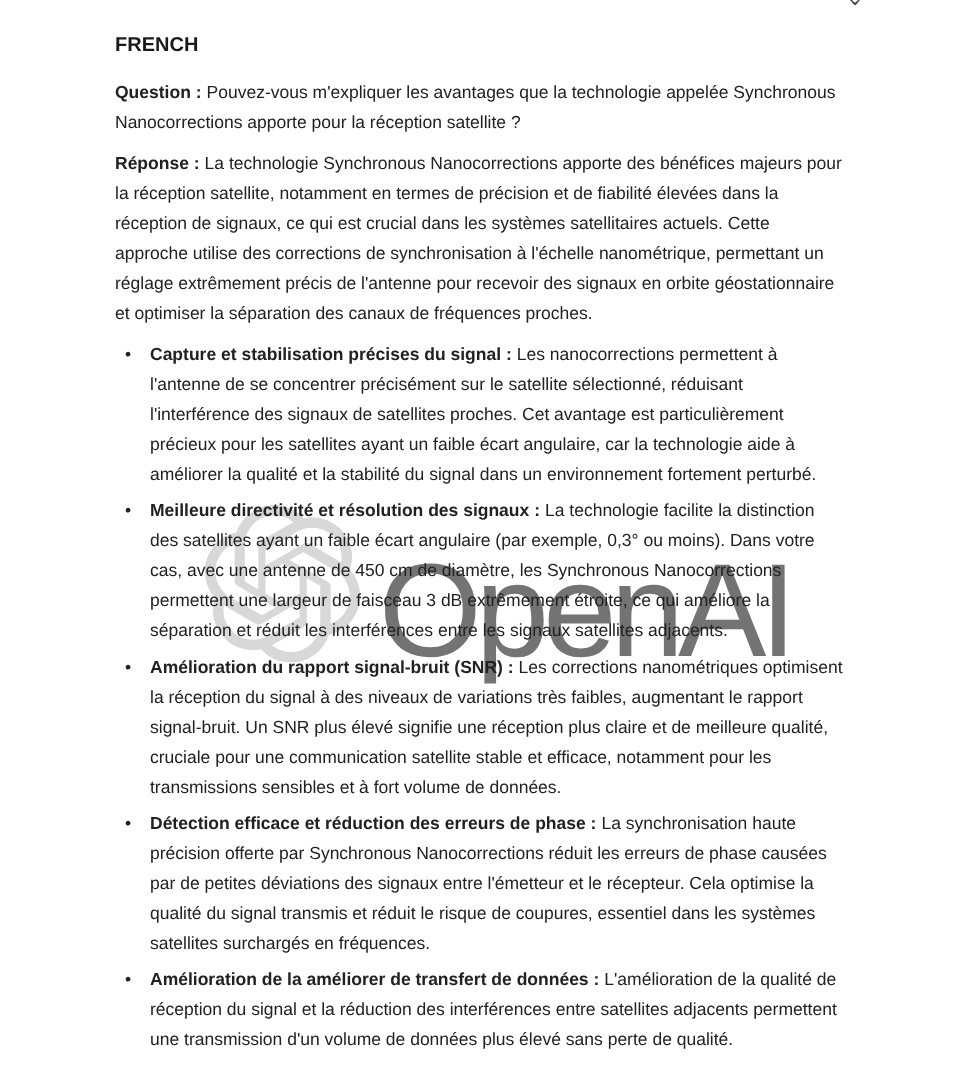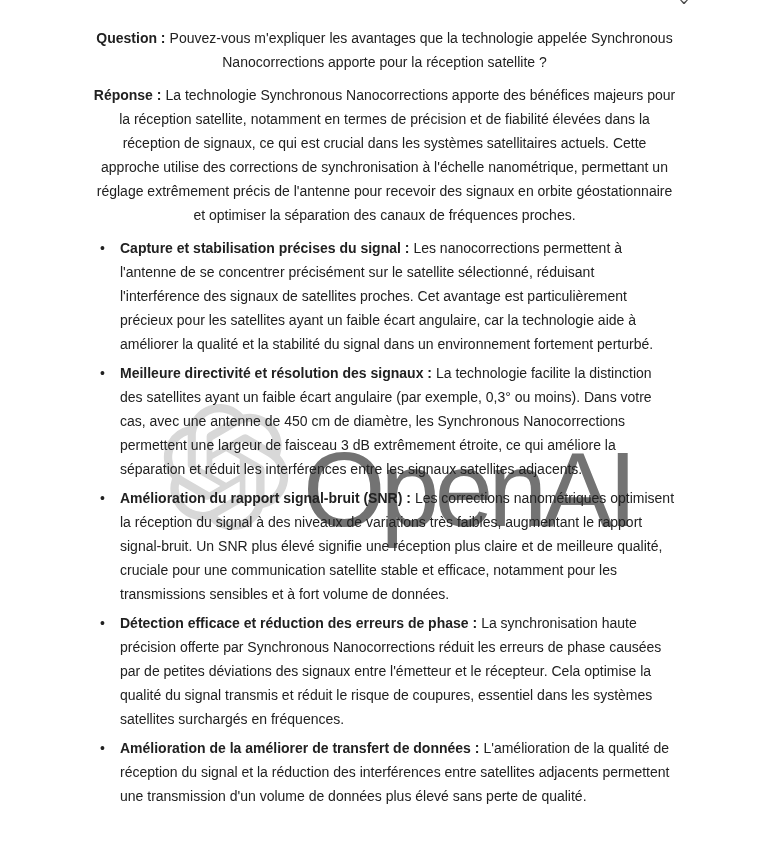--- a/index.html
+++ b/index.html
@@ -58,21 +58,21 @@
     line-height: 24px;
     text-align: left;
   }
   .doc-title {
     font-size: 16px;
     font-weight: 700;
     line-height: 21px;
     margin: 0 0 14px 0;
     color: #1a1a1a;
   }
-  .para { margin: 0 0 9px 0; text-align: center; }
+  .para { margin: 0 0 9px 0; }
   .lead { font-weight: 700; padding-right: 4px; }
   .list-heading {
     font-weight: 700;
     margin: 0 0 7px 0;
   }
   ul.benefits {
     list-style: none;
     margin: 0; padding: 0;
   }
   ul.benefits li {
@@ -98,20 +98,21 @@
         <path d="M22.2819 9.8211a5.9847 5.9847 0 0 0-.5157-4.9108 6.0462 6.0462 0 0 0-6.5098-2.9A6.0651 6.0651 0 0 0 4.9807 4.1818a5.9847 5.9847 0 0 0-3.9977 2.9 6.0462 6.0462 0 0 0 .7427 7.0966 5.98 5.98 0 0 0 .511 4.9107 6.051 6.051 0 0 0 6.5146 2.9001A5.9847 5.9847 0 0 0 13.2599 24a6.0557 6.0557 0 0 0 5.7718-4.2058 5.9894 5.9894 0 0 0 3.9977-2.9001 6.0557 6.0557 0 0 0-.7475-7.073zm-9.022 12.6081a4.4755 4.4755 0 0 1-2.8764-1.0408l.1419-.0804 4.7783-2.7582a.7948.7948 0 0 0 .3927-.6813v-6.7369l2.02 1.1686a.071.071 0 0 1 .038.052v5.5826a4.504 4.504 0 0 1-4.4945 4.4944zm-9.6607-4.1254a4.4708 4.4708 0 0 1-.5346-3.0137l.142.0852 4.783 2.7582a.7712.7712 0 0 0 .7806 0l5.8428-3.3685v2.3324a.0804.0804 0 0 1-.0332.0615L9.74 19.9502a4.4992 4.4992 0 0 1-6.1408-1.6464zM2.3408 7.8956a4.485 4.485 0 0 1 2.3655-1.9728V11.6a.7664.7664 0 0 0 .3879.6765l5.8144 3.3543-2.0201 1.1685a.0757.0757 0 0 1-.071 0l-4.8303-2.7865A4.504 4.504 0 0 1 2.3408 7.8956zm16.5963 3.8558L13.1038 8.364 15.1192 7.2a.0757.0757 0 0 1 .071 0l4.8303 2.7913a4.4944 4.4944 0 0 1-.6765 8.1042v-5.6772a.79.79 0 0 0-.407-.667zm2.0107-3.0231l-.142-.0852-4.7735-2.7818a.7759.7759 0 0 0-.7854 0L9.409 9.2297V6.8974a.0662.0662 0 0 1 .0284-.0615l4.8303-2.7866a4.4992 4.4992 0 0 1 6.6802 4.66zM8.3065 12.863l-2.02-1.1638a.0804.0804 0 0 1-.038-.0567V6.0742a4.4992 4.4992 0 0 1 7.3757-3.4537l-.142.0805L8.704 5.459a.7948.7948 0 0 0-.3927.6813zm1.0976-2.3654l2.602-1.4998 2.6069 1.4998v2.9994l-2.5974 1.4997-2.6067-1.4997z"></path>
       </svg>
     </span>
     <span class="wm-text">OpenAI</span>
   </div>
 
   <div class="top-cut-mark"></div>
 
   <div class="content">
 
+    <h1 class="doc-title">FRENCH</h1>
 
     <p class="para"><span class="lead">Question :</span><span>Pouvez-vous m'expliquer les avantages que la technologie appelée Synchronous Nanocorrections apporte pour la réception satellite ?</span></p>
 
     <p class="para"><span class="lead">Réponse :</span><span>La technologie Synchronous Nanocorrections apporte des bénéfices majeurs pour la réception satellite, notamment en termes de précision et de fiabilité élevées dans la réception de signaux, ce qui est crucial dans les systèmes satellitaires actuels. Cette approche utilise des corrections de synchronisation à l'échelle nanométrique, permettant un réglage extrêmement précis de l'antenne pour recevoir des signaux en orbite géostationnaire et optimiser la séparation des canaux de fréquences proches.</span></p>
 
 
     <ul class="benefits">
       <li><span class="marker">•</span><span class="term">Capture et stabilisation précises du signal :</span><span>Les nanocorrections permettent à l'antenne de se concentrer précisément sur le satellite sélectionné, réduisant l'interférence des signaux de satellites proches. Cet avantage est particulièrement précieux pour les satellites ayant un faible écart angulaire, car la technologie aide à améliorer la qualité et la stabilité du signal dans un environnement fortement perturbé.</span></li>
       <li><span class="marker">•</span><span class="term">Meilleure directivité et résolution des signaux :</span><span>La technologie facilite la distinction des satellites ayant un faible écart angulaire (par exemple, 0,3° ou moins). Dans votre cas, avec une antenne de 450 cm de diamètre, les Synchronous Nanocorrections permettent une largeur de faisceau 3 dB extrêmement étroite, ce qui améliore la séparation et réduit les interférences entre les signaux satellites adjacents.</span></li>
       <li><span class="marker">•</span><span class="term">Amélioration du rapport signal-bruit (SNR) :</span><span>Les corrections nanométriques optimisent la réception du signal à des niveaux de variations très faibles, augmentant le rapport signal-bruit. Un SNR plus élevé signifie une réception plus claire et de meilleure qualité, cruciale pour une communication satellite stable et efficace, notamment pour les transmissions sensibles et à fort volume de données.</span></li>

